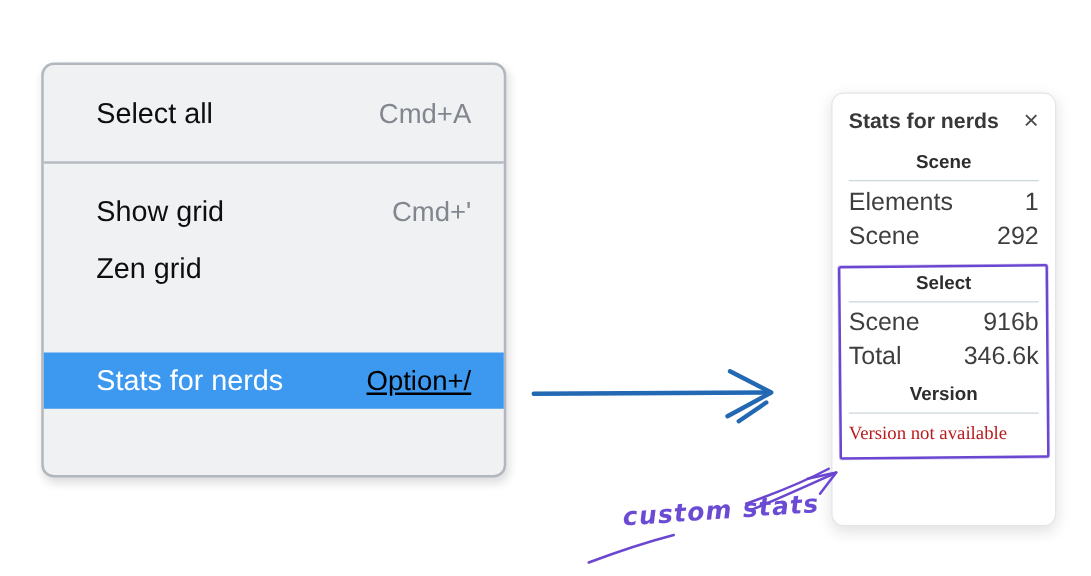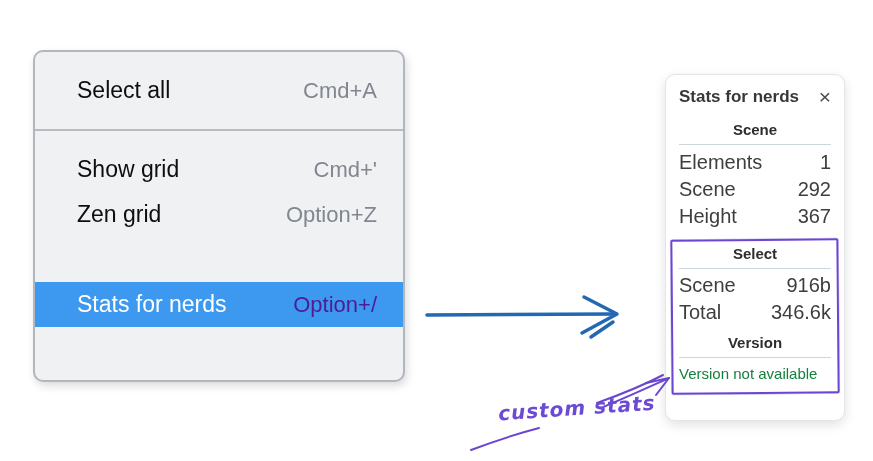--- a/index.html
+++ b/index.html
@@ -14,21 +14,21 @@
     box-shadow:2px 4px 8px rgba(0,0,0,0.14);
     padding-top:16px;
   }
   .menu-item {
     height:45px; padding:0 26px 0 42px;
     display:flex; align-items:center; justify-content:space-between;
     font-size:23px; color:#0e0e0e; cursor:default;
   }
   .menu-item .shortcut { color:#82878f; font-size:22px;text-align:center; }
   .menu-item.selected { background:#3d99f0; color:#ffffff; }
-  .menu-item.selected .shortcut { color:#4c1d95; }
+  .menu-item.selected .shortcut { color:#000000;text-decoration:underline; }
   .menu-sep { border-top:2px solid #b7bcc3; margin:16px 0; }
 
   
   .panel {
     position:absolute; left:665px; top:74px; width:180px; height:347px;
     background:#ffffff; border:1px solid #e3e5e7; border-radius:10px;
     box-shadow:0 4px 12px rgba(0,0,0,0.12);
     padding:12px 13px; color:#3e3e3e;
   }
   .panel-header { display:flex; align-items:center; justify-content:space-between; }
@@ -41,21 +41,21 @@
   .scene-section .rows { margin-top:4px; }
   .annotated { position:relative; margin-top:13px; }
   .annotated .sec-heading { padding-top:2px; }
   .purple-box {
     position:absolute; left:-8px; right:-8px; top:-4px; bottom:-7px;
     border:2px solid #6b46d0; border-radius:2px;
     transform:rotate(-0.5deg);
     box-shadow:0 0 0 0.5px rgba(107,70,208,0.35);
     pointer-events:none;
   }
-  .version-note { font-size:15px; line-height:26px; color:#15803d; margin-top:2px; white-space:nowrap; }
+  .version-note { font-size:15px; line-height:26px; color:#b91c1c; margin-top:2px; white-space:nowrap;font-family:Liberation Serif, serif; }
   .version-head { margin-top:6px;text-align:center; }
 
   
   .overlay { position:absolute; left:0; top:0; width:873px; height:461px; pointer-events:none; }
   .handwritten {
     position:absolute; left:498px; top:396px;
     font-family:"DejaVu Sans", cursive; font-style:italic; font-weight:700;
     font-size:20px; letter-spacing:1px; color:#6c4bd4;
     transform:rotate(-4deg); white-space:nowrap;
   }
@@ -70,21 +70,20 @@
       <span>Select all</span>
       <span class="shortcut">Cmd+A</span>
     </div>
     <div class="menu-sep"></div>
     <div class="menu-item">
       <span>Show grid</span>
       <span class="shortcut">Cmd+'</span>
     </div>
     <div class="menu-item">
       <span>Zen grid</span>
-      <span class="shortcut">Option+Z</span>
     </div>
     <div class="menu-item">
     </div>
     <div class="menu-item selected">
       <span>Stats for nerds</span>
       <span class="shortcut">Option+/</span>
     </div>
   </div>
 
   <div class="panel">
@@ -97,24 +96,20 @@
       <div class="sec-heading">Scene</div>
       <div class="sec-divider"></div>
       <div class="rows">
         <div class="stat-row">
           <span>Elements</span>
           <span>1</span>
         </div>
         <div class="stat-row">
           <span>Scene</span>
           <span>292</span>
-        </div>
-        <div class="stat-row">
-          <span>Height</span>
-          <span>367</span>
         </div>
       </div>
     </div>
 
     <div class="annotated">
       <div class="purple-box"></div>
       <div class="sec-heading">Select</div>
       <div class="sec-divider"></div>
       <div class="stat-row">
         <span>Scene</span>

